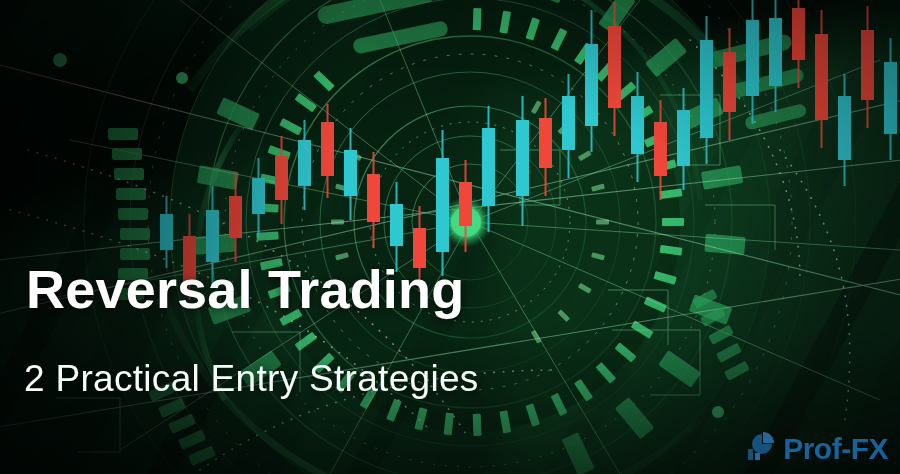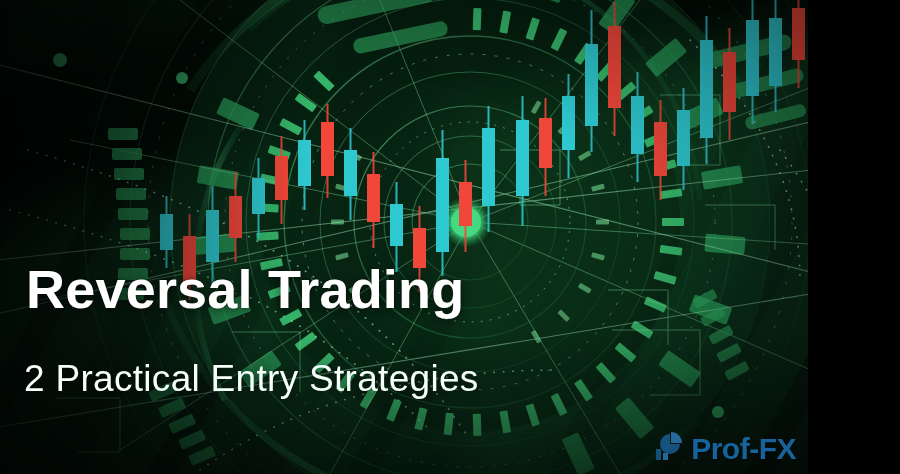--- a/index.html
+++ b/index.html
@@ -1,17 +1,17 @@
 <!DOCTYPE html>
 <html><head>
 <meta charset="utf-8">
 <style>
   html,body{margin:0;padding:0;background:#000;}
   .banner{
-    position:relative;width:808px;height:474px;overflow:hidden;
+    position:relative;width:900px;height:474px;overflow:hidden;
     background:#0a2a18;
     font-family:"Liberation Sans","DejaVu Sans",sans-serif;
     user-select:none;
   }
   .layer{position:absolute;inset:0;}
 
   
   .bg-base{
     background:
       radial-gradient(ellipse 70% 90% at 78% 50%, #1c6b36 0%, #14532a 38%, #0d3a1e 68%, #08240f 100%),

